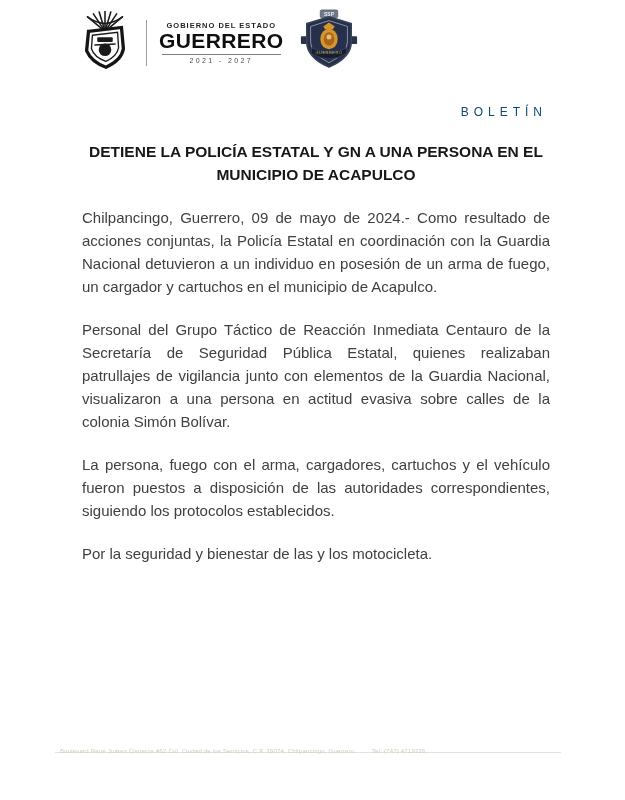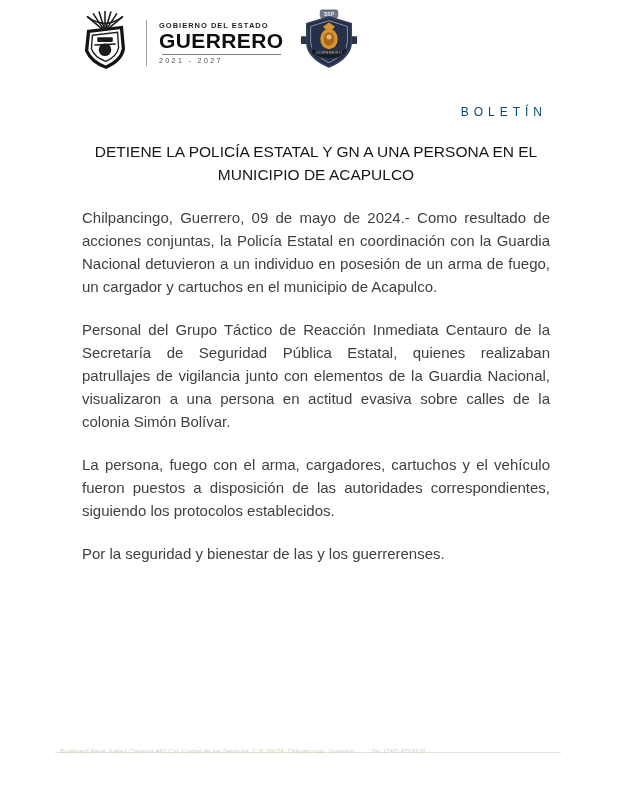--- a/index.html
+++ b/index.html
@@ -16,41 +16,41 @@
     width:625px;height:800px;
     font-family:"Liberation Sans", sans-serif;
     position:relative;overflow:hidden;
   }
   .page{position:relative;width:625px;height:800px;background:#fff;}
 
   
   .header{position:absolute;top:8px;left:74px;display:flex;align-items:center;}
   .coat svg{display:block;}
   .hdr-divider{width:1px;height:46px;background:#9aa0a6;margin:2px 12px 0 10px;}
-  .wordmark{margin-top:2px;min-width:96px;}
+  .wordmark{text-align:center;margin-top:2px;min-width:96px;}
   .gobierno{font-size:7.5px;font-weight:bold;letter-spacing:1px;color:#1f1f1f;white-space:nowrap;}
   .state{font-size:21px;font-weight:bold;letter-spacing:.4px;color:#0e0e0e;line-height:1.02;white-space:nowrap;}
   .wm-rule{border-top:1px solid #7f7f7f;margin:2px 3px 2px 3px;}
   .period{font-size:7px;letter-spacing:2.4px;color:#4a4a4a;white-space:nowrap;}
   .badge{margin-left:14px;margin-top:1px;}
 
   
   .kicker{
     position:absolute;top:105px;right:78px;
     font-size:12px;letter-spacing:5px;color:#0c4a6e;white-space:nowrap;
   }
 
   
   .content{
     position:absolute;top:140px;left:82px;width:468px;
     color:var(--body-text);
     font-size:15px;line-height:23px;
   }
   .title{
-    font-weight:normal;text-align:center;color:var(--title-text);
+    font-weight:bold;text-align:center;color:var(--title-text);
     font-size:15.5px;line-height:23px;
   }
   .content p{text-align:justify;margin-top:20px;}
   .content p.first{}
 
   
   .footer{position:absolute;left:55px;top:752px;width:506px;}
   .footer-rule{border-top:1px solid var(--footer-rule);width:100%;}
   .footer-text{
     position:absolute;left:5px;top:-4px;
@@ -119,21 +119,21 @@
 
   <div class="content">
     <div class="title">
       <div>DETIENE LA POLICÍA ESTATAL Y GN A UNA PERSONA EN EL</div>
       <div>MUNICIPIO DE ACAPULCO</div>
     </div>
 
     <p class="first">Chilpancingo, Guerrero, 09 de mayo de 2024.- Como resultado de acciones conjuntas, la Policía Estatal en coordinación con la Guardia Nacional detuvieron a un individuo en posesión de un arma de fuego, un cargador y cartuchos en el municipio de Acapulco.</p>
     <p>Personal del Grupo Táctico de Reacción Inmediata Centauro de la Secretaría de Seguridad Pública Estatal, quienes realizaban patrullajes de vigilancia junto con elementos de la Guardia Nacional, visualizaron a una persona en actitud evasiva sobre calles de la colonia Simón Bolívar.</p>
     <p>La persona, fuego con el arma, cargadores, cartuchos y el vehículo fueron puestos a disposición de las autoridades correspondientes, siguiendo los protocolos establecidos.</p>
-    <p>Por la seguridad y bienestar de las y los guerrerenses.</p>
+    <p>Por la seguridad y bienestar de las y los motocicleta.</p>
   </div>
 
   <div class="footer">
     <div class="footer-rule"></div>
     <div class="footer-text">
       <span>Boulevard René Juárez Cisneros #62 Col. Ciudad de los Servicios, C.P. 39074, Chilpancingo, Guerrero.</span>
       <span class="tel">Tel. (747) 4719726</span>
     </div>
   </div>
 

